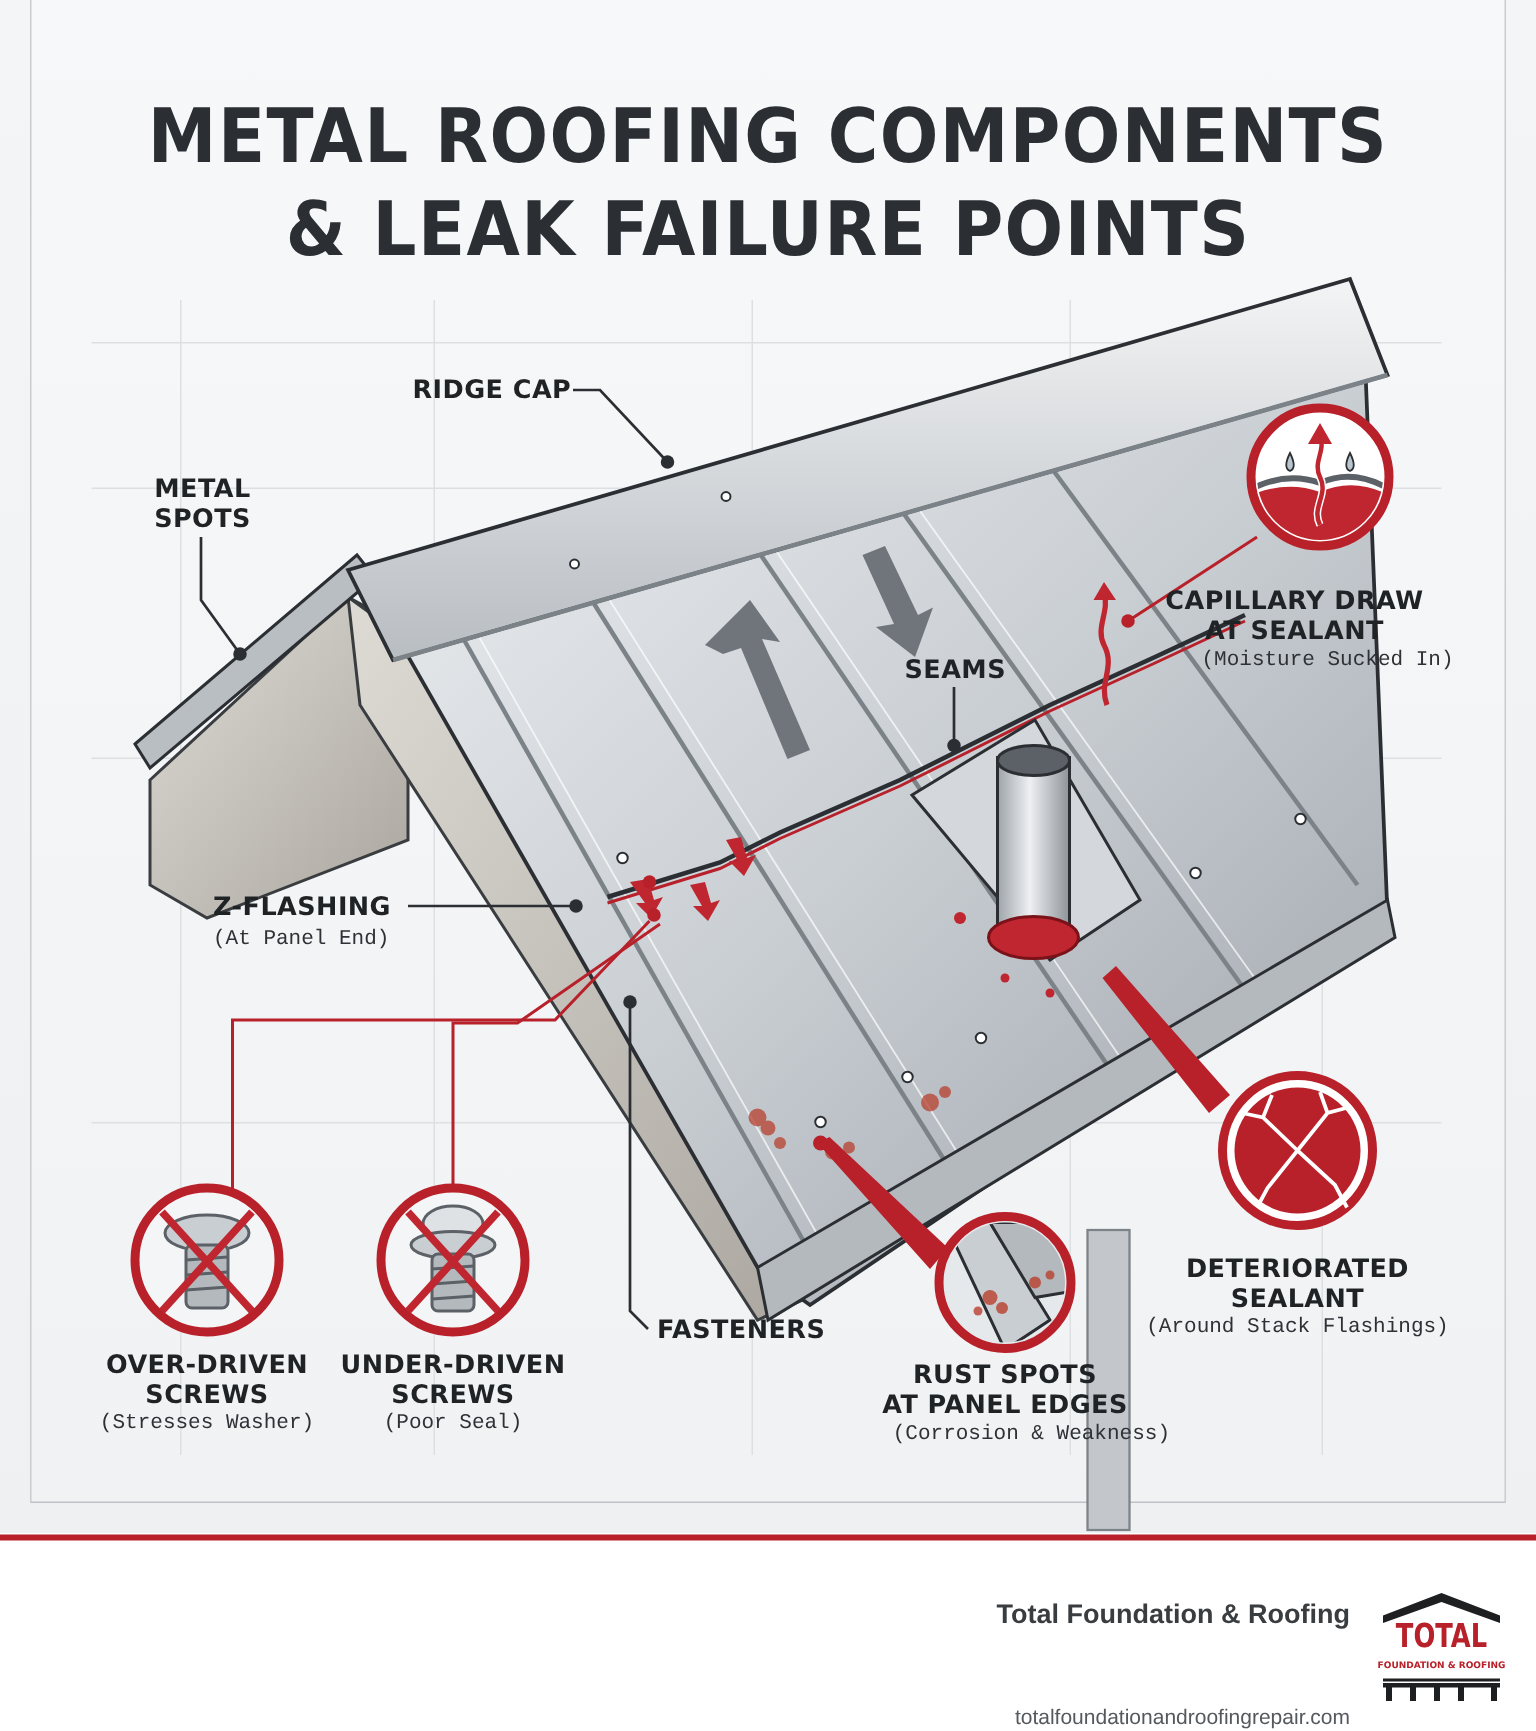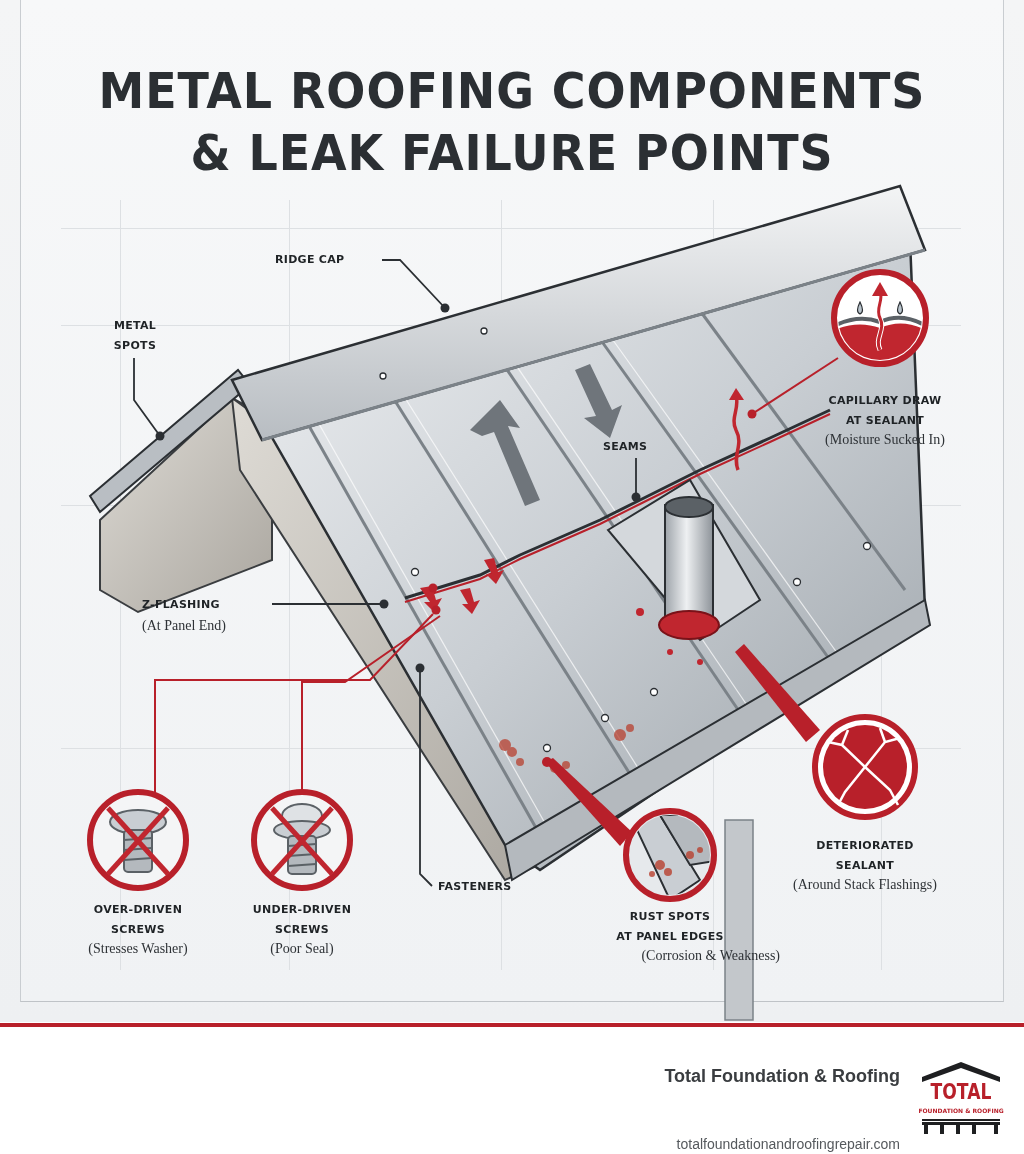--- a/index.html
+++ b/index.html
@@ -12,22 +12,22 @@
            background:linear-gradient(180deg,#f7f8f9 0%,#f0f2f4 100%); box-sizing:border-box; }
   .grid-line-v { position:absolute; width:1px; background:#dde0e3; }
   .grid-line-h { position:absolute; height:1px; background:#dde0e3; }
   .red-rule { position:absolute; left:0; top:1023px; width:1024px; height:4px; background:#b8202a; }
 
   .title { position:absolute; left:0; width:1024px; text-align:center; top:60px;
            font-family:"DejaVu Sans", sans-serif; font-weight:bold; font-size:50px; line-height:62px;
            color:#2b2f33; letter-spacing:1px; transform:scaleX(0.92); transform-origin:center; }
 
   .label { position:absolute; font-family:"DejaVu Sans", sans-serif; font-weight:bold; color:#1f2326;
-           font-size:11px; line-height:20px; letter-spacing:0.3px; white-space:nowrap; }
-  .sub { position:absolute; font-family:Liberation Serif, serif; color:#2e3236; font-size:14px;
+           font-size:17px; line-height:20px; letter-spacing:0.3px; white-space:nowrap; }
+  .sub { position:absolute; font-family:Liberation Mono, monospace; color:#2e3236; font-size:14px;
          line-height:18px; white-space:nowrap; }
   .center { text-align:center; }
 
   svg { position:absolute; left:0; top:0; }
 
   .brand-name { position:absolute; right:124px; top:1066px; font-family:"Liberation Sans", sans-serif;
                 font-weight:bold; font-size:18px; color:#3a3d40; white-space:nowrap; }
   .brand-url { position:absolute; right:124px; top:1136px; font-family:"Liberation Sans", sans-serif;
                font-size:14px; color:#55595d; white-space:nowrap;text-align:right; }
 </style>
@@ -254,21 +254,21 @@
 <div class="label" style="left:275px;top:250px;">RIDGE CAP</div>
 <div class="label center" style="left:90px;top:316px;width:90px;">
   <div>METAL</div>
   <div>SPOTS</div>
 </div>
 <div class="label" style="left:603px;top:437px;">SEAMS</div>
 <div class="label" style="left:142px;top:595px;">Z-FLASHING</div>
 <div class="sub" style="left:142px;top:617px;">(At Panel End)</div>
 <div class="label" style="left:438px;top:877px;">FASTENERS</div>
 
-<div class="label center" style="left:790px;top:391px;width:190px;">
+<div class="label center" style="left:768px;top:391px;width:190px;">
   <div>CAPILLARY DRAW</div>
   <div>AT SEALANT</div>
 </div>
 <div class="sub center" style="left:790px;top:431px;width:190px;">(Moisture Sucked In)</div>
 
 <div class="label center" style="left:58px;top:900px;width:160px;">
   <div>OVER-DRIVEN</div>
   <div>SCREWS</div>
 </div>
 <div class="sub center" style="left:58px;top:940px;width:160px;">(Stresses Washer)</div>

